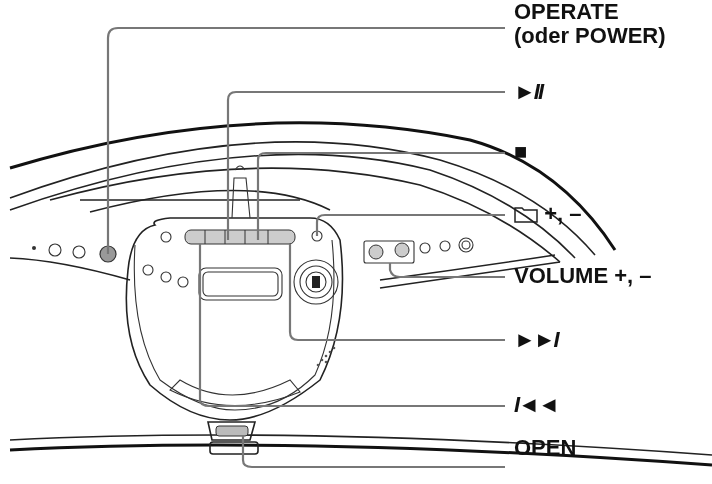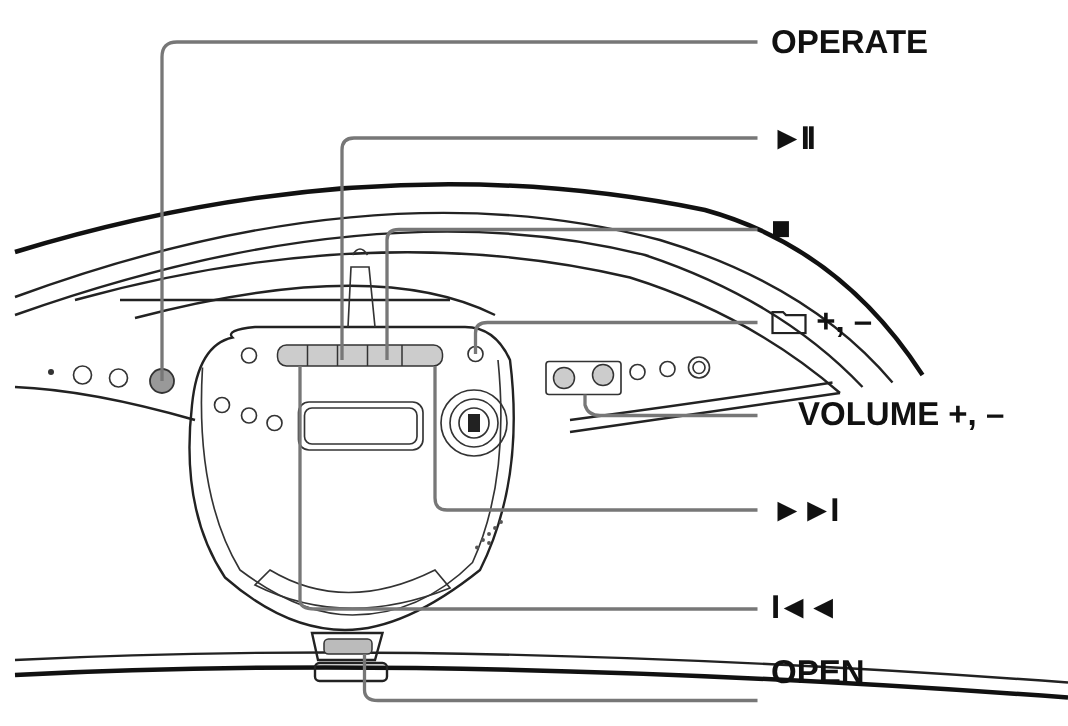--- a/index.html
+++ b/index.html
@@ -1,21 +1,21 @@
 <!DOCTYPE html>
 <html><head>
   <meta charset="utf-8">
   <style>
     html, body { margin: 0; padding: 0; background: #ffffff; }
     body { width: 712px; height: 484px; position: relative; overflow: hidden;
            font-family: "Liberation Sans", "DejaVu Sans", sans-serif; }
     #diagram { position: absolute; left: 0; top: 0; width: 712px; height: 484px; }
     .label { position: absolute; left: 514px; font-weight: bold; color: #111;
              font-size: 22px; line-height: 24px; white-space: nowrap; }
-    .label .sym { font-size: 22px; letter-spacing: -2px; }
+    .label .sym { font-size: 22px; letter-spacing: -2px; font-style: italic; }
     .lead { fill: none; stroke: #777; stroke-width: 2.2; }
     .body-line { fill: none; stroke: #222; stroke-width: 1.6; }
     .thin { fill: none; stroke: #333; stroke-width: 1.1; }
     .thick { fill: none; stroke: #111; stroke-width: 3; }
   </style>
 </head>
 <body>
 
 <svg id="diagram" viewBox="0 0 712 484" xmlns="http://www.w3.org/2000/svg">
 
@@ -100,40 +100,41 @@
     <path class="lead" d="M228 240 L 228 100 Q 228 92 236 92 L 505 92"></path>
     <path class="lead" d="M258 240 L 258 160 Q 258 153 266 153 L 505 153"></path>
     <path class="lead" d="M317 236 L 317 222 Q 317 215 325 215 L 505 215"></path>
     <path class="lead" d="M390 263 L 390 270 Q 392 277 400 277 L 505 277"></path>
     <path class="lead" d="M290 244 L 290 332 Q 290 340 298 340 L 505 340"></path>
     <path class="lead" d="M200 244 L 200 400 Q 200 406 210 406 L 505 406"></path>
     <path class="lead" d="M243 436 L 243 460 Q 243 467 252 467 L 505 467"></path>
   </g>
 </svg>
 
-<div class="label" style="top:16px;">
+<div class="label" style="top:0;">
   <div>OPERATE</div>
+  <div>(oder POWER)</div>
 </div>
 
 <div class="label" style="top:80px;">
   <span class="sym">►II</span>
 </div>
 
 <div class="label" style="top:140px;">
   <span class="sym">■</span>
 </div>
 
 <div class="label" style="top:202px;">
   <svg width="24" height="18" viewBox="0 0 24 18" style="vertical-align:-2px;">
     <path d="M1 3 L 8 3 L 10 5 L 23 5 L 23 17 L 1 17 Z" fill="none" stroke="#222" stroke-width="1.5"></path>
   </svg>
   <span>+, –</span>
 </div>
 
-<div class="label" style="top:264px;margin-left:18px;">
+<div class="label" style="top:264px;">
   <span>VOLUME +, –</span>
 </div>
 
 <div class="label" style="top:328px;">
   <span class="sym">►►I</span>
 </div>
 
 <div class="label" style="top:393px;">
   <span class="sym">I◄◄</span>
 </div>

